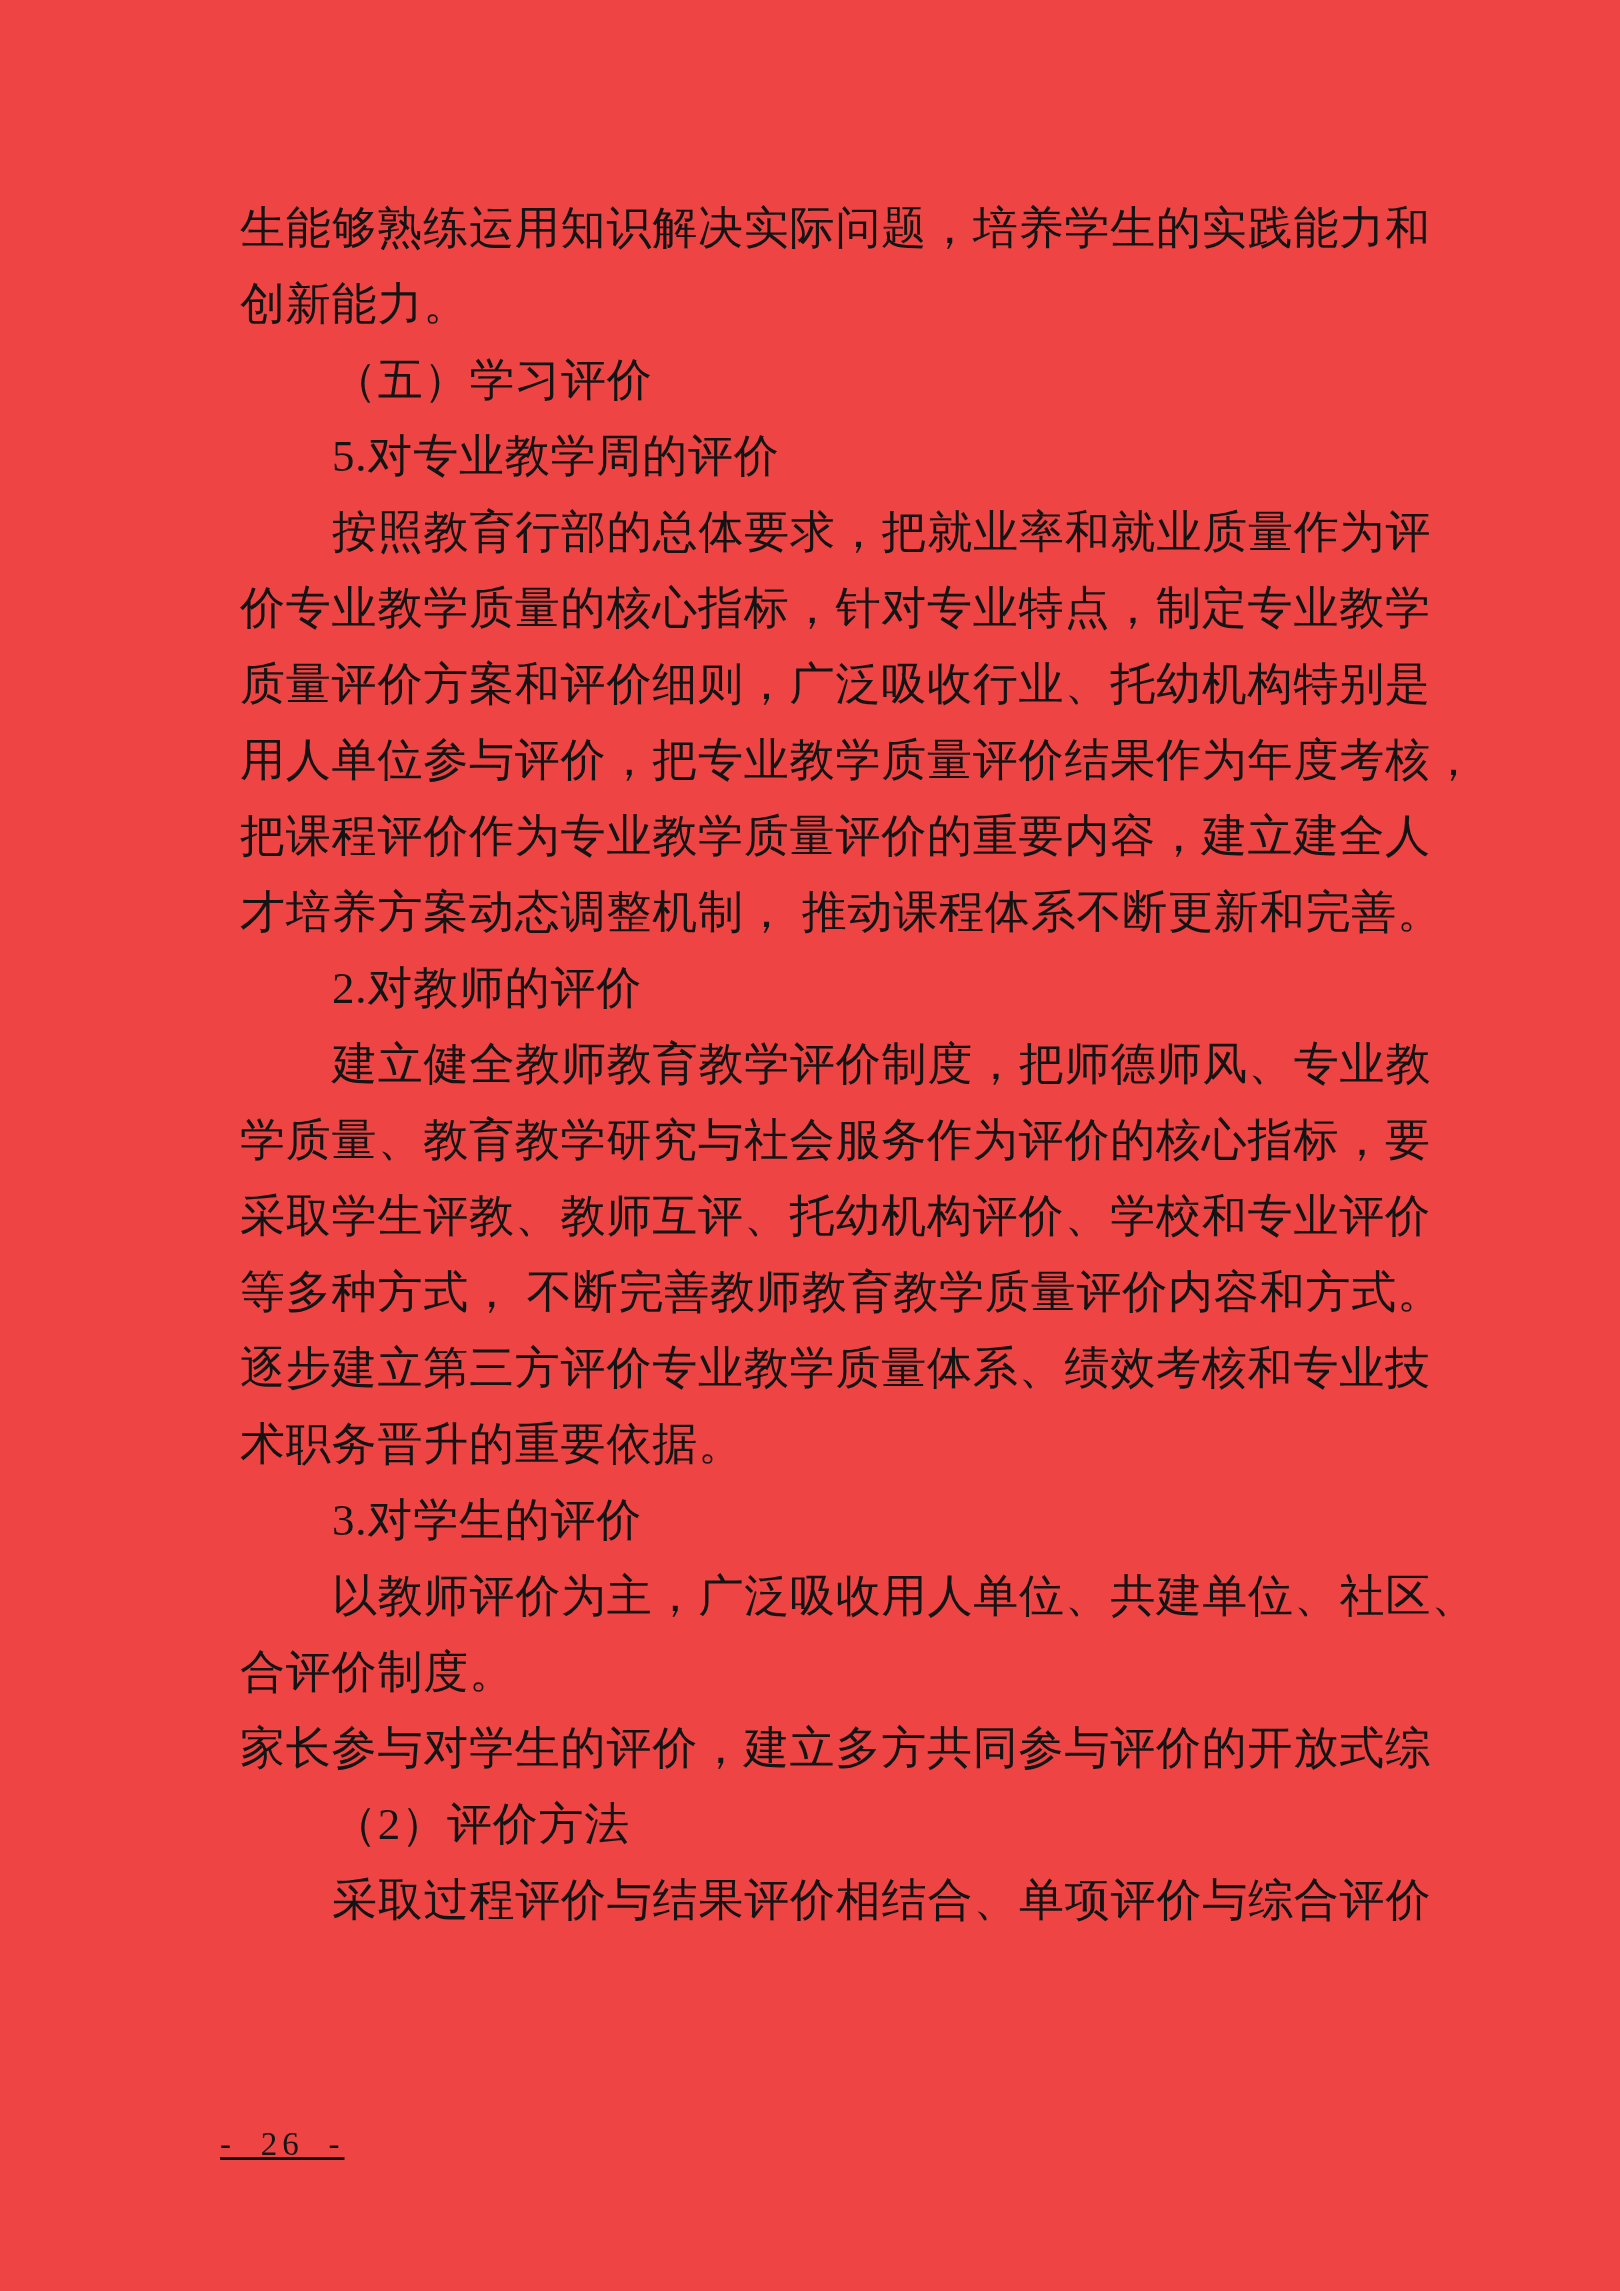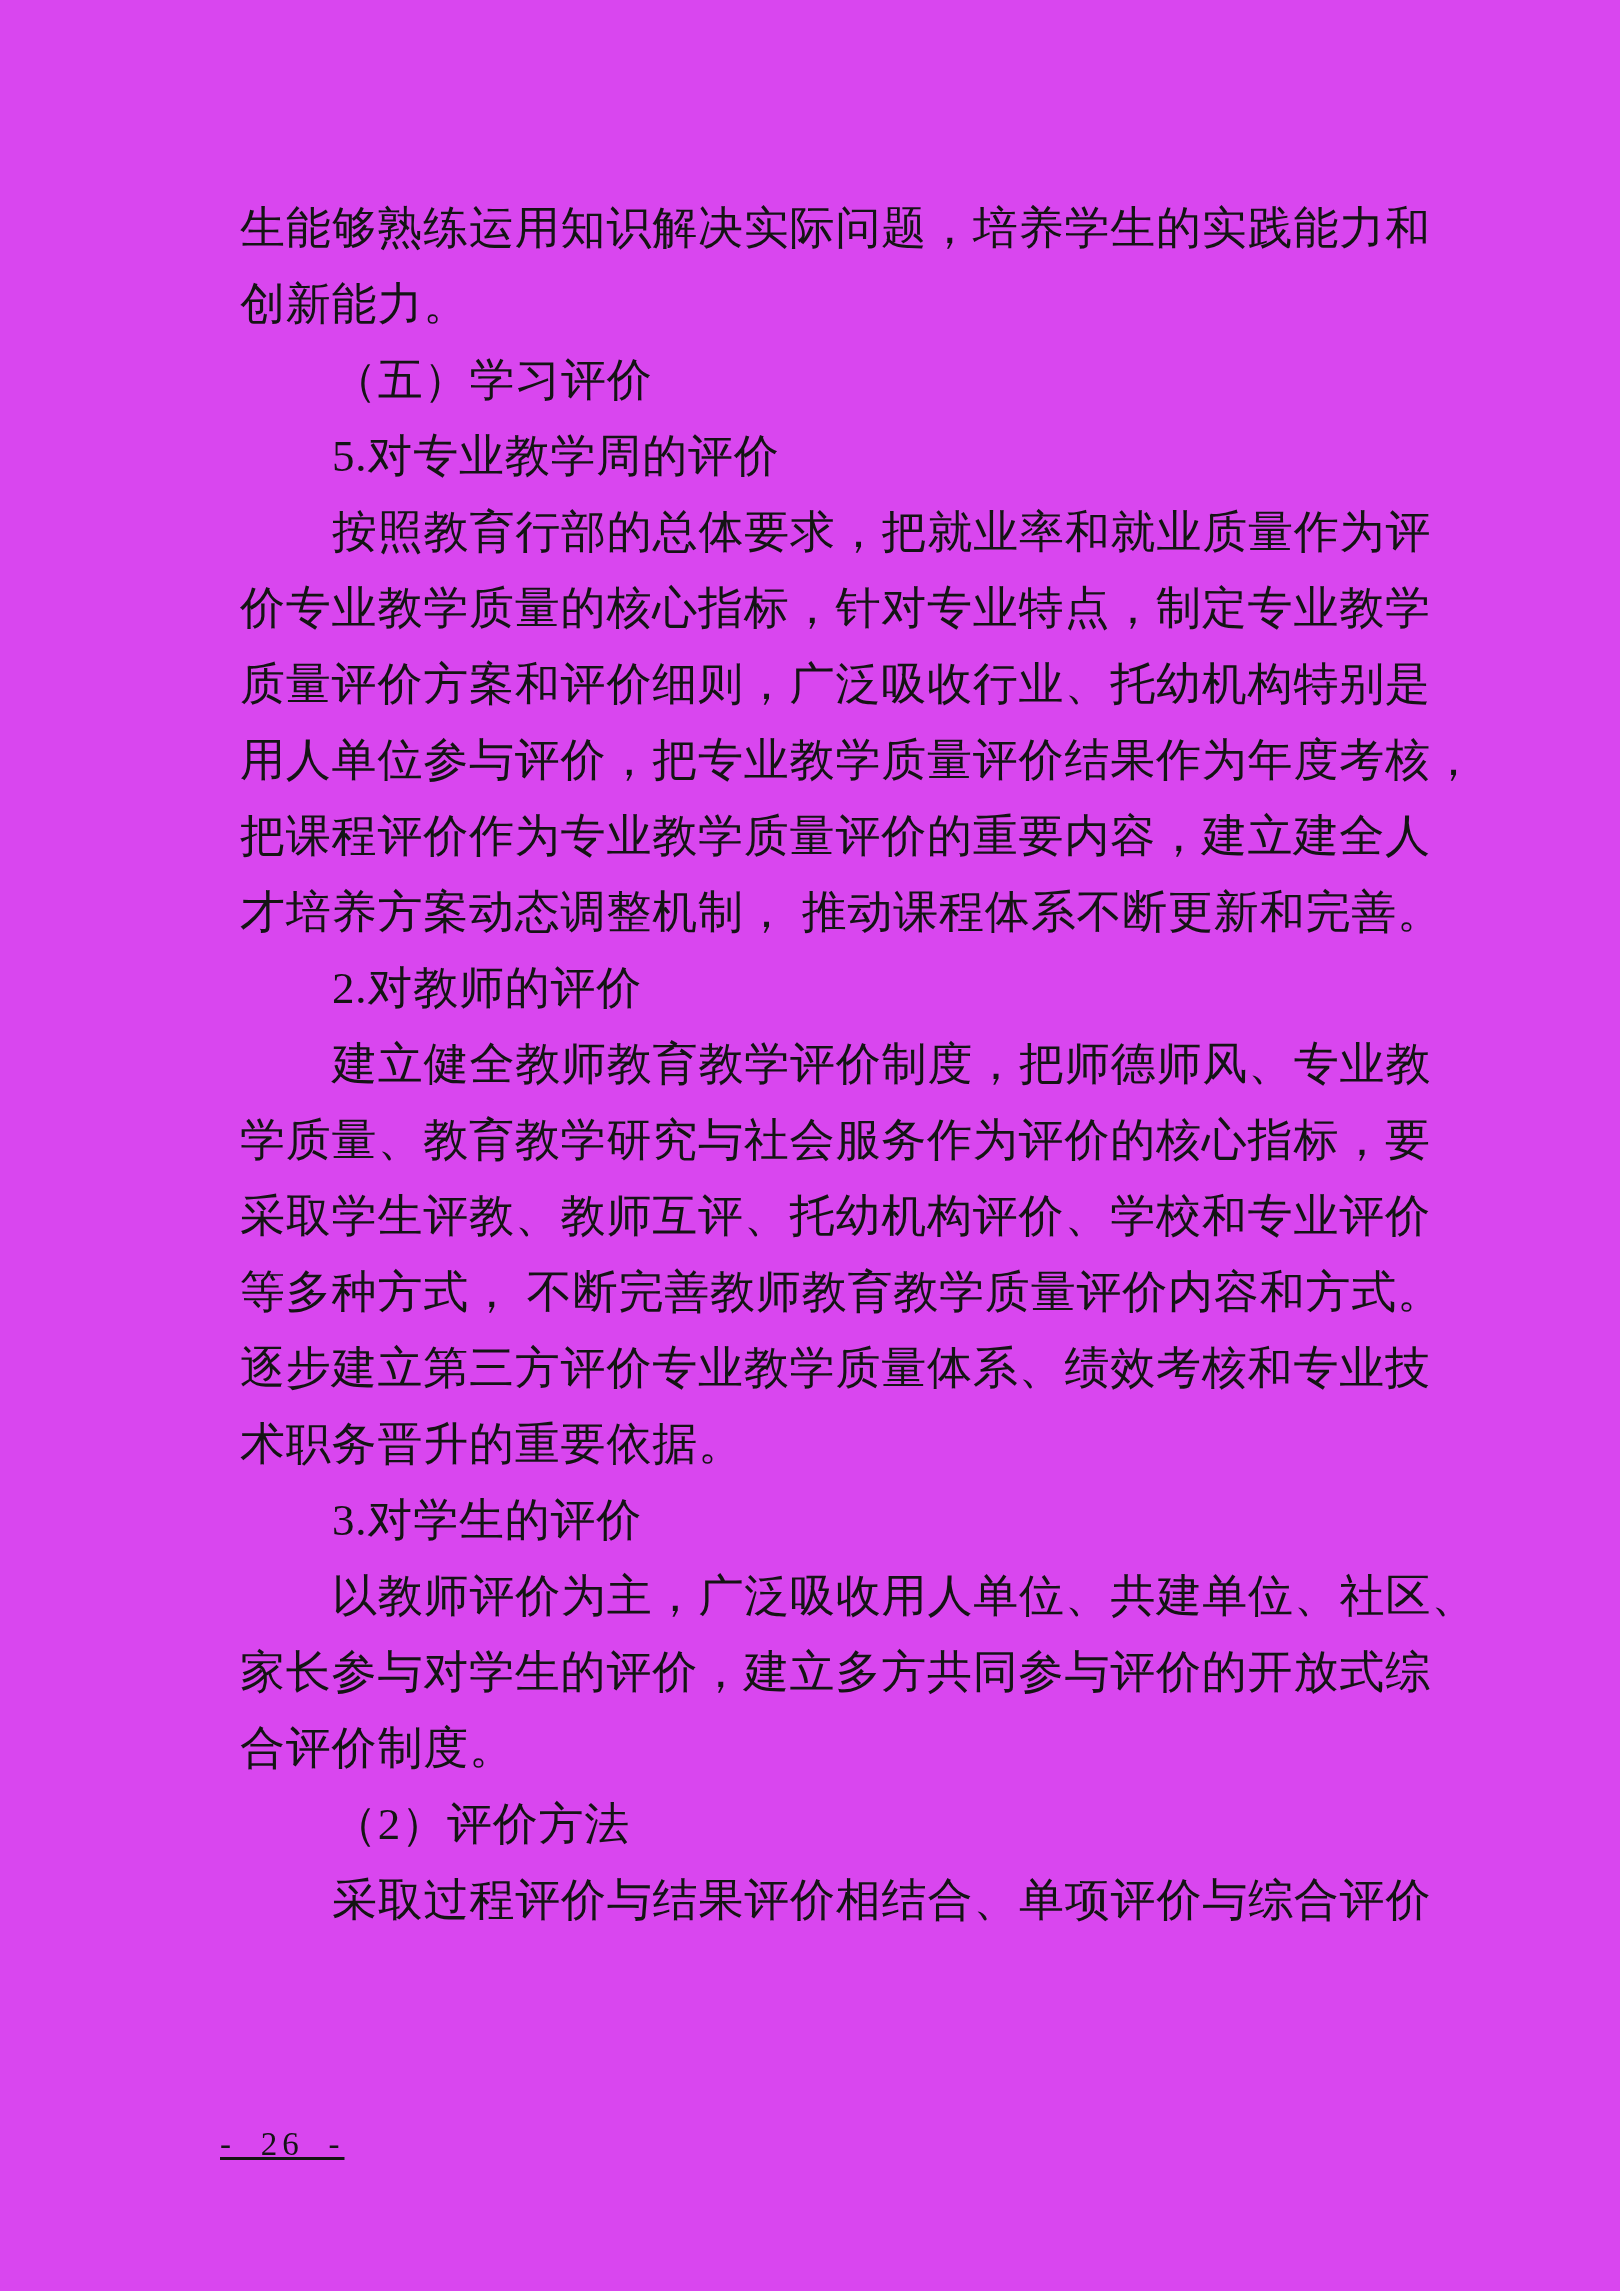--- a/index.html
+++ b/index.html
@@ -4,21 +4,21 @@
 <style>
   html, body {
     margin: 0;
     padding: 0;
     background: #e8e8e8;
   }
   .page {
     position: relative;
     width: 1620px;
     height: 2292px;
-    background: #d946ef;
+    background: #ef4444;
     font-family: "Liberation Serif", "DejaVu Serif", serif;
     color: #141414;
     overflow: hidden;
     margin: 0 auto;
   }
   .text-column {
     position: absolute;
     left: 240px;
     top: 190px;
     width: 1206px;
@@ -66,22 +66,22 @@
       <div class="line">才培养方案动态调整机制， 推动课程体系不断更新和完善。</div>
       <div class="line indent bold">2.对教师的评价</div>
       <div class="line indent">建立健全教师教育教学评价制度，把师德师风、专业教</div>
       <div class="line">学质量、教育教学研究与社会服务作为评价的核心指标，要</div>
       <div class="line">采取学生评教、教师互评、托幼机构评价、学校和专业评价</div>
       <div class="line">等多种方式， 不断完善教师教育教学质量评价内容和方式。</div>
       <div class="line">逐步建立第三方评价专业教学质量体系、绩效考核和专业技</div>
       <div class="line">术职务晋升的重要依据。</div>
       <div class="line indent bold">3.对学生的评价</div>
       <div class="line indent">以教师评价为主，广泛吸收用人单位、共建单位、社区、</div>
+      <div class="line">合评价制度。</div>
       <div class="line">家长参与对学生的评价，建立多方共同参与评价的开放式综</div>
-      <div class="line">合评价制度。</div>
       <div class="line indent">（2）评价方法</div>
       <div class="line indent">采取过程评价与结果评价相结合、单项评价与综合评价</div>
     </main>
 
   <footer>
     <span class="footer-label">- 26 -</span>
   </footer>
 </div>
 
 

